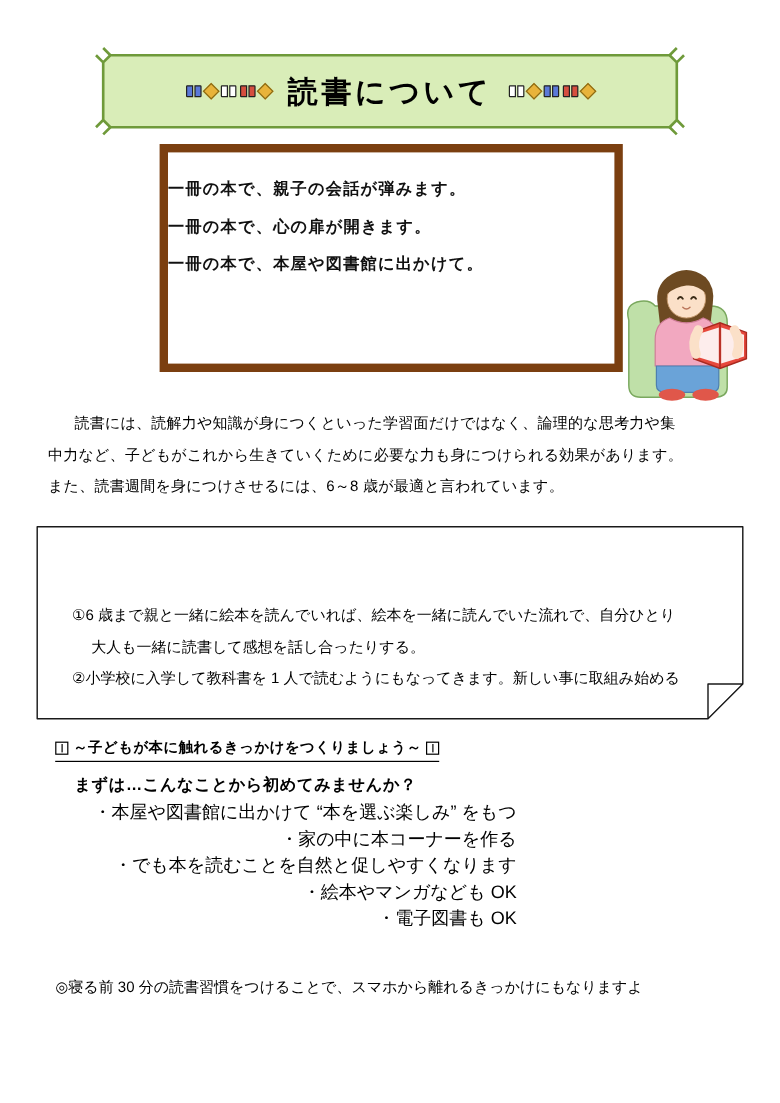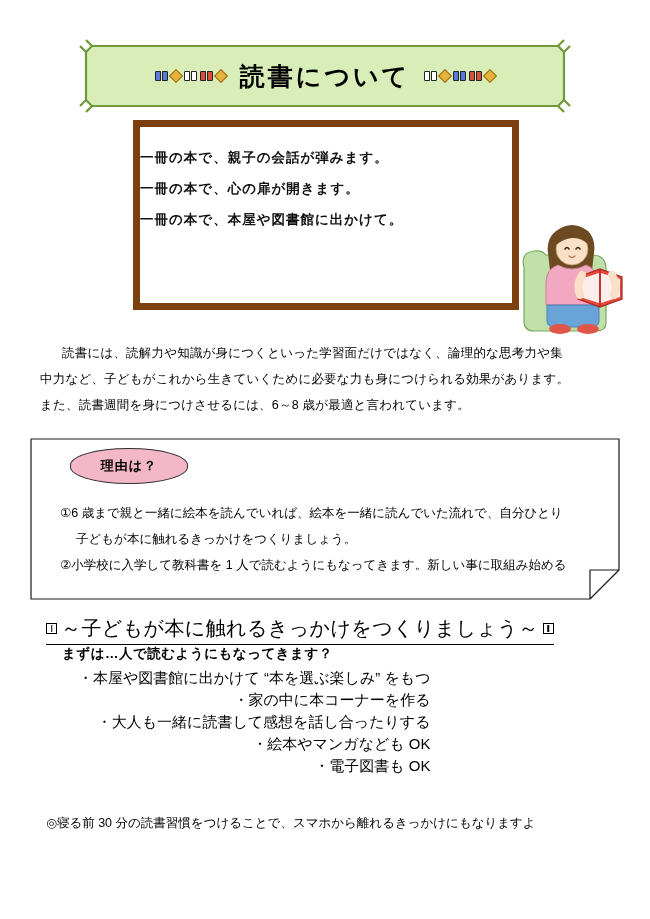--- a/index.html
+++ b/index.html
@@ -145,22 +145,22 @@
     line-height: 26px;
   }
   .reason-list p { margin: 0; }
   .reason-list .sub { padding-left: 16px; }
 
   
   .section-head {
     position: absolute;
     left: 46px;
     top: 615px;
-    font-size: 20px;
-    font-weight: normal;
+    font-size: 12px;
+    font-weight: bold;
     letter-spacing: 0.4px;
     border-bottom: 1.5px solid #000;
     padding-bottom: 2px;
     display: inline-flex;
     align-items: center;
     gap: 4px;
   }
   .sq-book {
     width: 11px; height: 11px;
     border: 1.5px solid #000;
@@ -272,37 +272,36 @@
   <p class="indent">読書には、読解力や知識が身につくといった学習面だけではなく、論理的な思考力や集</p>
   <p>中力など、子どもがこれから生きていくために必要な力も身につけられる効果があります。</p>
   <p>また、読書週間を身につけさせるには、6～8 歳が最適と言われています。</p>
 </div>
 
 <div class="reason-box">
   <svg width="590" height="162" viewBox="0 0 590 162">
     <path d="M1 1 L589 1 L589 132 L560 161 L1 161 Z
              M560 161 L560 132 L589 132" fill="none" stroke="#1a1a1a" stroke-width="1.2" stroke-linejoin="round"></path>
   </svg>
-  <div class="reason-ellipse">理由は？</div>
   <div class="reason-list">
     <p>①6 歳まで親と一緒に絵本を読んでいれば、絵本を一緒に読んでいた流れで、自分ひとり</p>
-    <p class="sub">子どもが本に触れるきっかけをつくりましょう。</p>
+    <p class="sub">大人も一緒に読書して感想を話し合ったりする。</p>
     <p>②小学校に入学して教科書を 1 人で読むようにもなってきます。新しい事に取組み始める</p>
   </div>
 </div>
 
 <div class="section-head">
   <i class="sq-book"></i>
   <span>～子どもが本に触れるきっかけをつくりましょう～</span>
   <i class="sq-book"></i>
 </div>
 
-<div class="sub-head">まずは…人で読むようにもなってきます？</div>
+<div class="sub-head">まずは…こんなことから初めてみませんか？</div>
 
 <div class="bullets">
   <p>・本屋や図書館に出かけて “本を選ぶ楽しみ” をもつ</p>
   <p>・家の中に本コーナーを作る</p>
-  <p>・大人も一緒に読書して感想を話し合ったりする</p>
+  <p>・でも本を読むことを自然と促しやすくなります</p>
   <p>・絵本やマンガなども OK</p>
   <p>・電子図書も OK</p>
 </div>
 
 <div class="footer-note">◎寝る前 30 分の読書習慣をつけることで、スマホから離れるきっかけにもなりますよ</div>
 
 </body></html>

